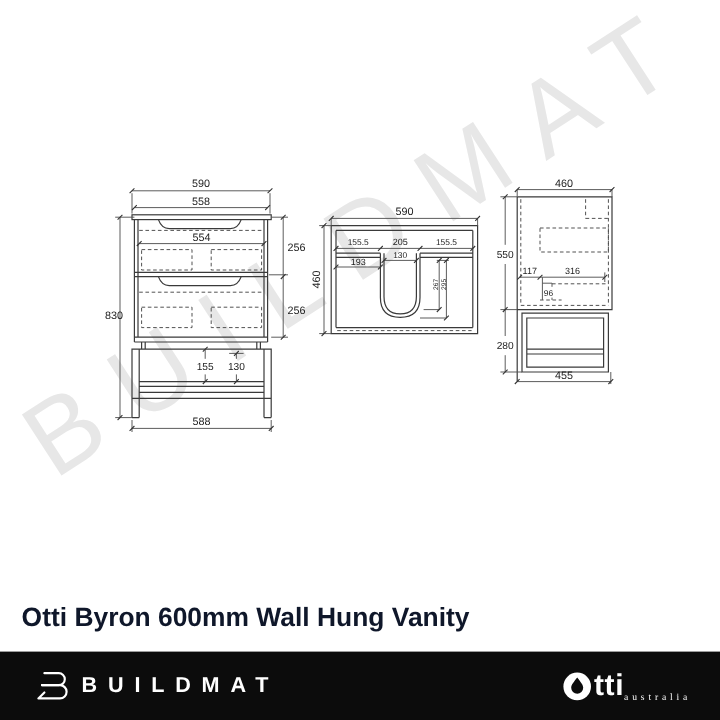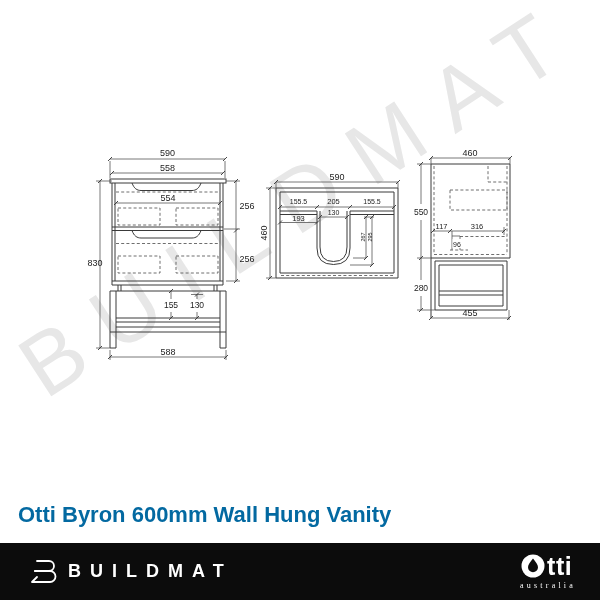--- a/index.html
+++ b/index.html
@@ -11,27 +11,27 @@
     transform:rotate(-33deg);white-space:nowrap;z-index:0;user-select:none;}
   
   .view{position:absolute;z-index:1;}
   .s1{stroke:#3a3a3a;stroke-width:1;fill:none;}
   .d1{stroke:#4a4a4a;stroke-width:0.8;fill:none;stroke-dasharray:3 2.2;}
   .m1{stroke:#555;stroke-width:0.8;fill:none;}
   .t1{stroke:#333;stroke-width:0.9;fill:none;}
   .lb{fill:#1d1d1d;font-family:"Liberation Sans",sans-serif;font-size:9px;text-anchor:middle;}
   .f85{font-size:8.5px;} .f75{font-size:7.5px;} .f7{font-size:7px;} .f55{font-size:5.5px;}
   
-  .title{position:absolute;left:18px;top:502px;font-size:22px;font-weight:600;color:#0369a1;z-index:2;}
+  .title{position:absolute;left:18px;top:502px;font-size:22px;font-weight:600;color:#0f172a;z-index:2;}
   
   .footer{position:absolute;left:0;top:543px;width:600px;height:57px;background:#0c0c0c;
     display:flex;align-items:center;z-index:3;}
   .bm-icon{margin-left:28px;flex:0 0 auto;}
   .bm-brand{color:#fff;font-size:18px;font-weight:700;letter-spacing:9px;margin-left:10px;}
-  .otti{margin-left:auto;margin-right:24px;display:flex;flex-direction:column;align-items:flex-start;}
+  .otti{margin-left:auto;margin-right:24px;display:flex;align-items:flex-end;}
   .otti-row{display:flex;align-items:center;}
   .otti-rest{color:#fff;font-size:25px;font-weight:700;letter-spacing:0.5px;margin-left:1px;line-height:1;}
   .otti-sub{color:#fff;font-size:8px;letter-spacing:3.2px;margin-top:2px;font-family:Liberation Serif, serif;}
 </style>
 </head>
 <body>
 
 <div id="stage">
 
   <div class="watermark">BUILDMAT</div>

